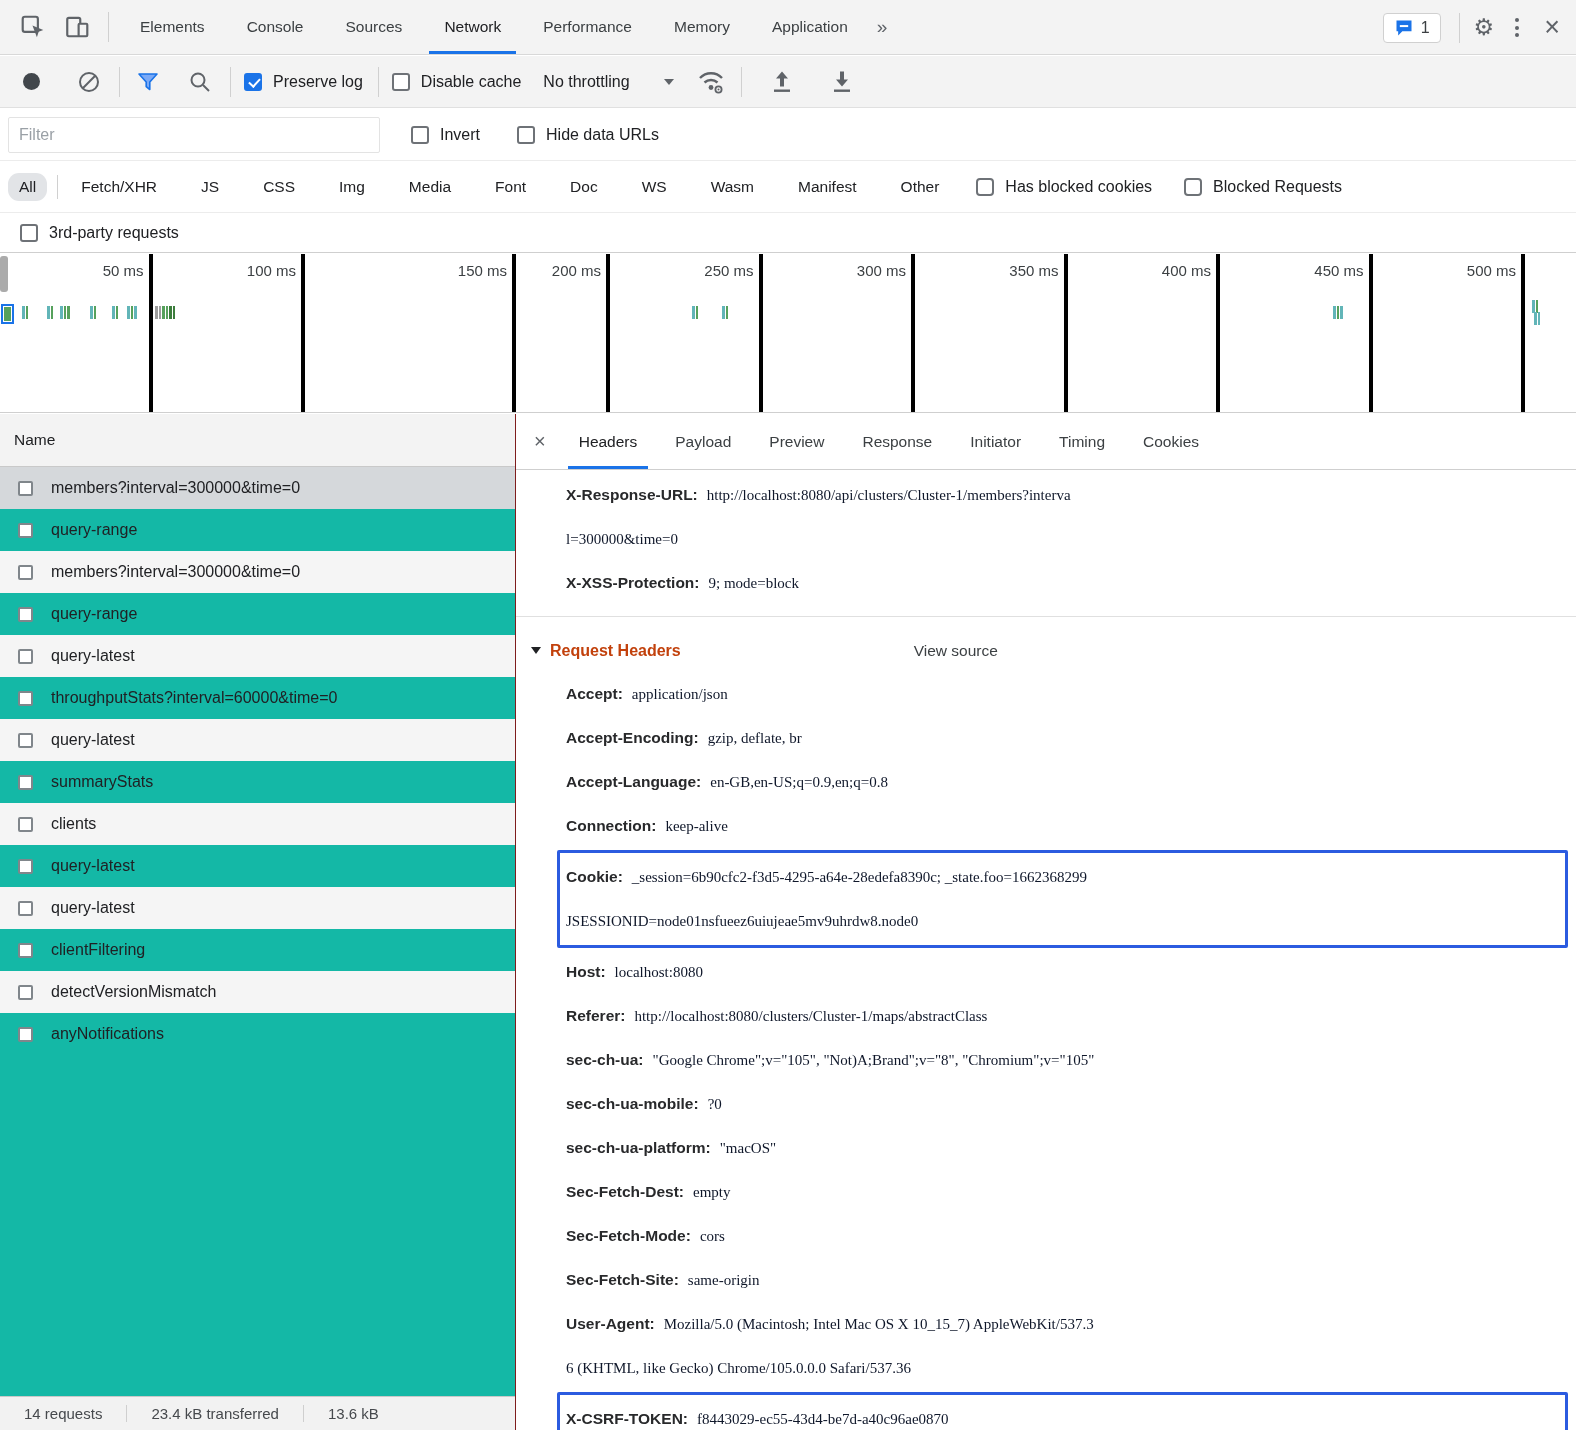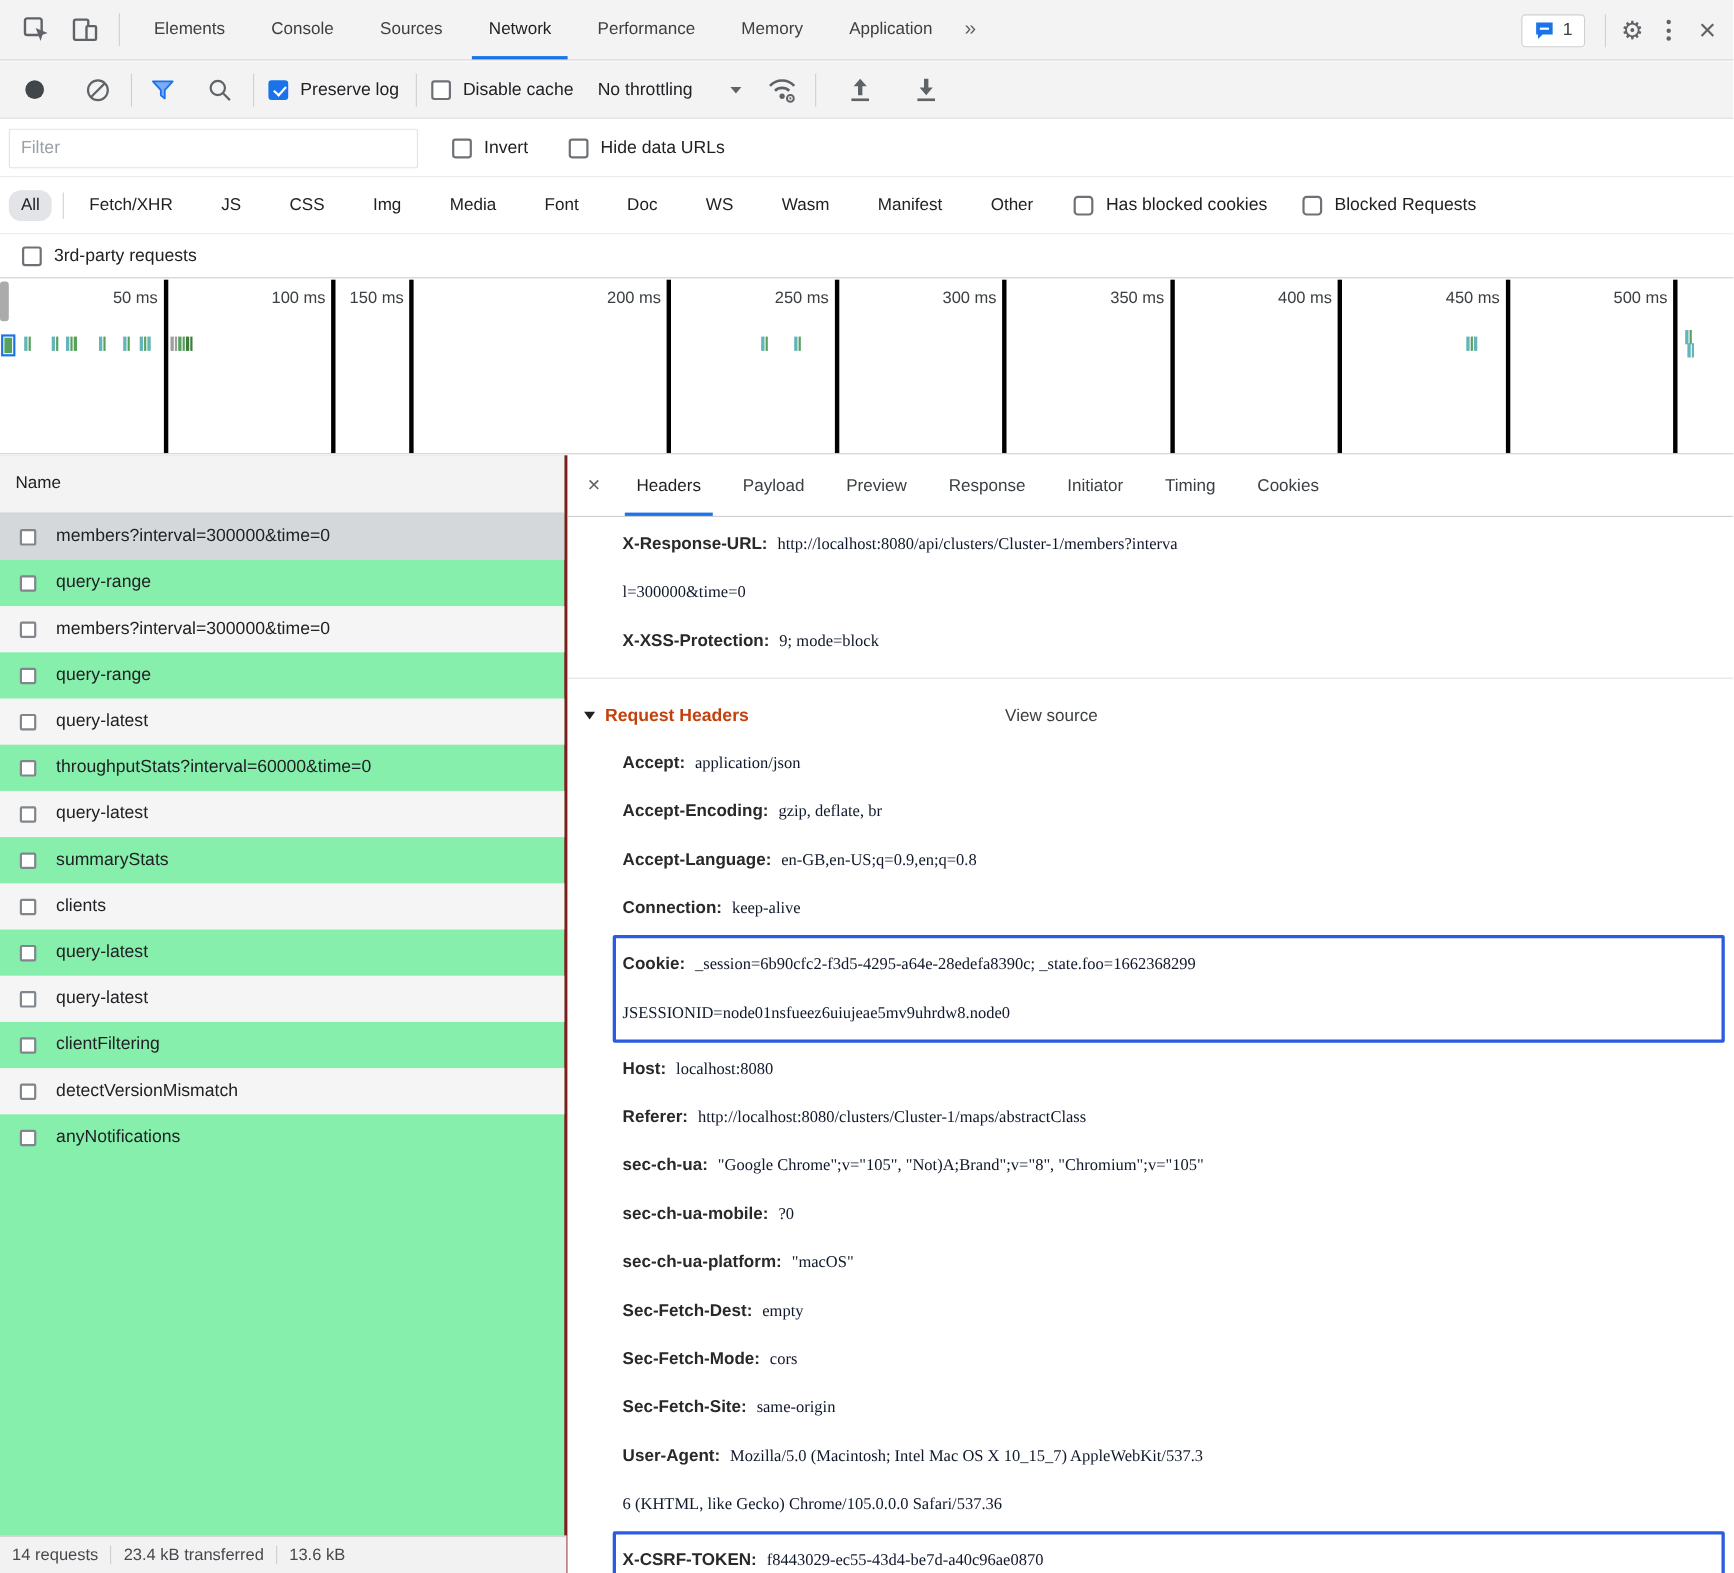--- a/index.html
+++ b/index.html
@@ -79,28 +79,28 @@
   
   #timeline{top:254px;height:159px;background:#fff;border-bottom:1px solid #cfcfcf;overflow:hidden;}
   .tick{position:absolute;top:0;left:0;height:100%;border-right:4px solid #000000;box-sizing:border-box;}
   .tick span{position:absolute;right:5px;top:8px;font-size:15px;color:#3c4043;white-space:nowrap;}
   #overview-handle{position:absolute;left:0;top:2px;width:8px;height:36px;background:#ababab;border-radius:3px;}
   .mark{position:absolute;display:flex;gap:1px;align-items:flex-start;}
   .mark i{display:block;width:2.5px;height:13px;}
   .mark.selected{border:2px solid #1a73e8;background:#fff;padding:1px;}
   .mark.selected i{width:7px;height:14px;}
   
-  #leftpanel{position:absolute;top:414px;left:0;width:516px;height:1016px;border-right:3px solid #7f1d1d;box-sizing:border-box;background:#86efac;}
+  #leftpanel{position:absolute;top:414px;left:0;width:516px;height:1016px;border-right:1px solid #7f1d1d;box-sizing:border-box;background:#14b8a6;}
   #name-header{height:53px;background:#f3f3f3;border-bottom:1px solid #c9c9c9;display:flex;align-items:center;box-sizing:border-box;font-size:15.5px;color:#202124;padding-left:14px;}
   .req-row{height:42px;display:flex;align-items:center;font-size:16px;color:#202124;white-space:nowrap;overflow:hidden;}
   .req-row.stripe{background:#f5f5f5;}
   .req-row.selected{background:#d5d8db;}
   .req-cb{width:15px;height:15px;box-sizing:border-box;border:2px solid #80868b;border-radius:2px;background:#fff;margin:0 18px;flex:0 0 auto;}
   #status-bar{position:absolute;left:0;bottom:0;width:515px;height:33px;background:#f2f2f2;border-top:1px solid #c9c9c9;display:flex;align-items:center;font-size:15px;color:#46494d;overflow:hidden;}
-  #status-bar .item{padding:0 11px;white-space:nowrap;}
+  #status-bar .item{padding:0 24px;white-space:nowrap;}
   #status-bar .item + .item{border-left:1px solid #cfcfcf;}
   
   #rightpanel{position:absolute;top:414px;left:516px;width:1060px;height:1016px;background:#fff;overflow:hidden;}
   #detail-tabs{height:56px;border-bottom:1px solid #cfcfcf;display:flex;align-items:stretch;box-sizing:border-box;}
   #detail-close{display:flex;align-items:center;padding:0 14px 0 18px;color:#5f6368;font-size:20px;}
   .detail-tab{display:flex;align-items:center;padding:0 19px;font-size:15.5px;color:#3c4043;position:relative;}
   .detail-tab.active{color:#202124;}
   .detail-tab.active::after{content:"";position:absolute;left:8px;right:8px;bottom:0;height:3px;background:#1a73e8;}
   #hdr-content{position:absolute;top:57px;left:0;right:0;bottom:0;overflow:hidden;padding-top:2px;}
   .hline{line-height:43px;white-space:nowrap;overflow:hidden;padding-left:50px;}
@@ -256,21 +256,21 @@
 </div>
 
 <div class="bar" id="timeline">
   <div id="ticks">
       <div class="tick" style="width: 152.5px;">
         <span>50 ms</span>
       </div>
       <div class="tick" style="width: 305px;">
         <span>100 ms</span>
       </div>
-      <div class="tick" style="width: 376px;">
+      <div class="tick" style="width: 516px;">
         <span>150 ms</span>
       </div>
       <div class="tick" style="width: 610px;">
         <span>200 ms</span>
       </div>
       <div class="tick" style="width: 762.5px;">
         <span>250 ms</span>
       </div>
       <div class="tick" style="width: 915px;">
         <span>300 ms</span>

